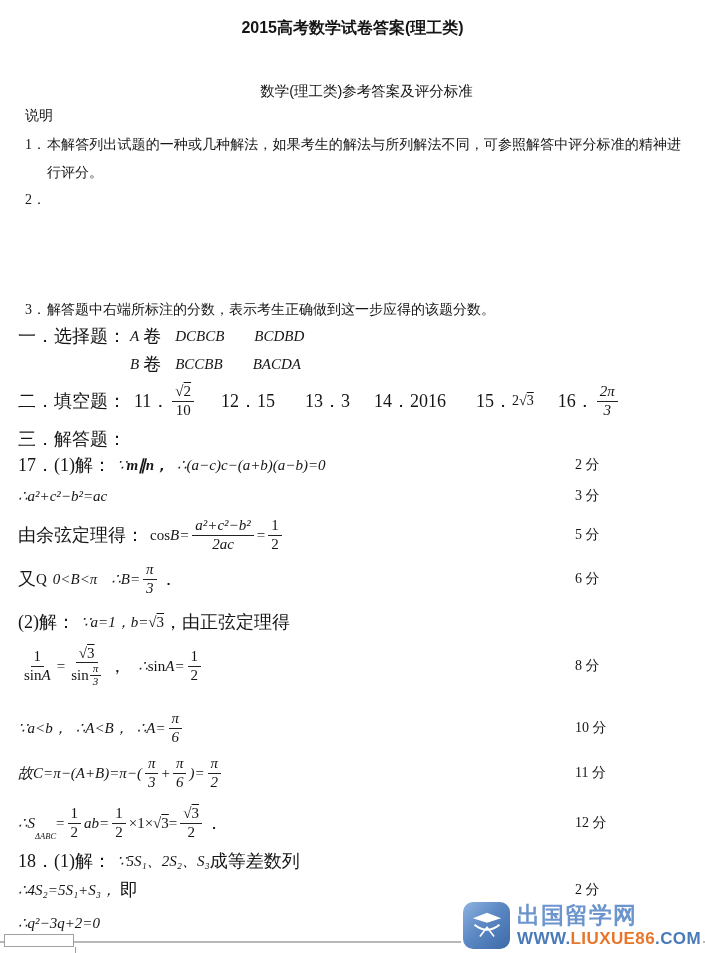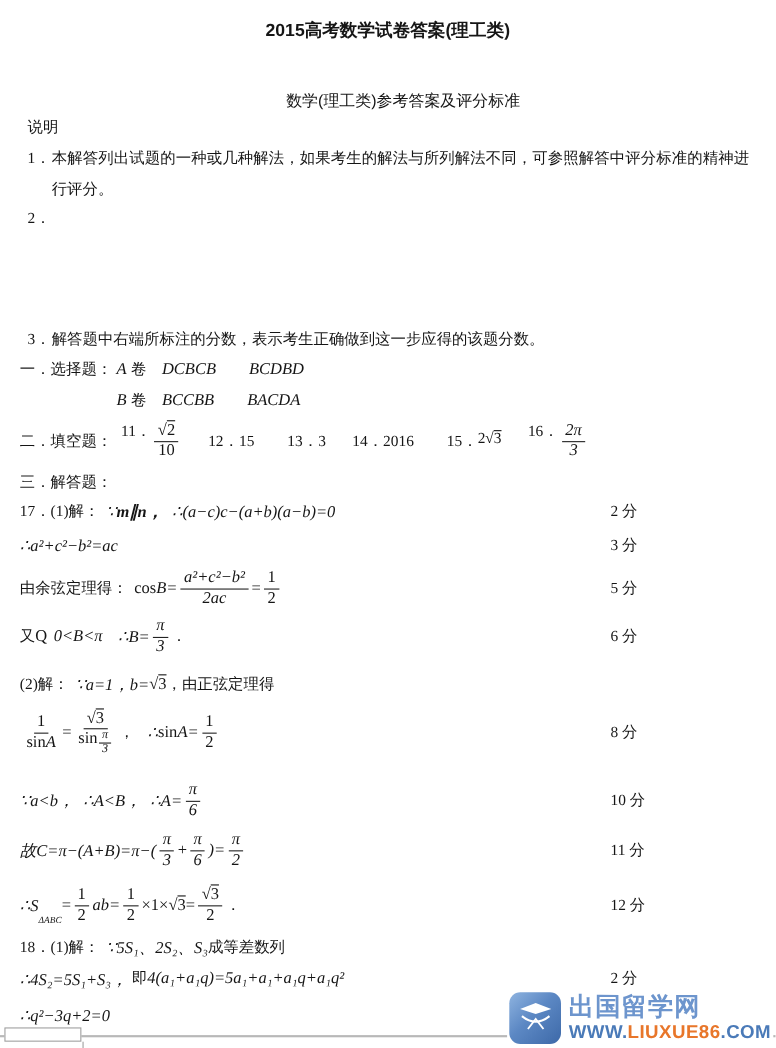--- a/index.html
+++ b/index.html
@@ -27,37 +27,37 @@
     position: absolute; left: 47px; right: 24px;
     font-size: 14px; line-height: 27.5px; text-align: justify;
   }
   .note .no { position: absolute; left: -22px; top: 0; }
   .mline {
     position: absolute; left: 18px; right: 0;
     display: flex; align-items: center;
     white-space: nowrap; font-size: 14px;
   }
   .score {
-    position: absolute; left: 537px; top: 50%; transform: translateY(-50%);
+    position: absolute; left: 557px; top: 50%; transform: translateY(-50%);
     font-size: 14px; font-style: normal; font-weight: normal;
     font-family: "Liberation Serif", serif;
   }
-  .cn { font-style: normal; font-size: 14px; }
+  .cn { font-style: normal; font-size: 18px; }
   .math, .it { font-family: "Liberation Serif", serif; font-style: italic; font-size: 15px; }
   .rm { font-style: normal; }
   .bold { font-weight: bold; }
   .frac {
     display: inline-flex; flex-direction: column; align-items: center;
     line-height: 1.15; margin: 0 3px; font-size: 15px;
     font-family: "Liberation Serif", serif;
   }
   .frac > .num { border-bottom: 1px solid #222; padding: 0 3px; text-align: center; }
   .frac > .den { padding: 0 3px; text-align: center; }
   .frac.small { font-size: 11px; line-height: 1.05; margin: 0 1px; }
-  .dflex { display: inline-flex; align-items: flex-start; }
+  .dflex { display: inline-flex; align-items: center; }
   .sqrt { white-space: nowrap; }
   .sqrt .rad { text-decoration: overline; }
   .ssub { font-size: 8.5px; font-style: italic; align-self: flex-end; margin-bottom: 2px; }
   .g4 { margin-left: 4px; } .g6 { margin-left: 6px; } .g8 { margin-left: 8px; }
   .g12 { margin-left: 12px; } .g14 { margin-left: 14px; } .g30 { margin-left: 30px; } .g40 { margin-left: 24px; }
   
   .pageline { position: absolute; left: 0; right: 0; top: 941px; height: 2px; background: #b8b8b8; }
   .tabrect { position: absolute; left: 4px; top: 934px; width: 70px; height: 13px; border: 1px solid #a0a0a0; background: #ffffff; }
   .vtick { position: absolute; left: 75px; top: 947px; width: 1px; height: 6px; background: #a0a0a0; }
   
@@ -278,21 +278,20 @@
   </div>
 
   <div class="mline" style="top:849px;height:24px">
     <span class="cn">18．(1)解：</span>
     <span class="math g6">∵5S₁、2S₂、S₃</span>
     <span class="cn">成等差数列</span>
   </div>
   <div class="mline" style="top:877px;height:26px">
     <span class="math">∴4S₂=5S₁+S₃，</span>
     <span class="cn g4">即</span>
-    <span class="math">4(a₁+a₁q)=5a₁+a₁+a₁q+a₁q²</span>
     <span class="score">2 分</span>
   </div>
   <div class="mline" style="top:910px;height:26px">
     <span class="math">∴q²−3q+2=0</span>
   </div>
 
   <div class="pageline"></div>
   <div class="tabrect"></div>
   <div class="vtick"></div>
 

